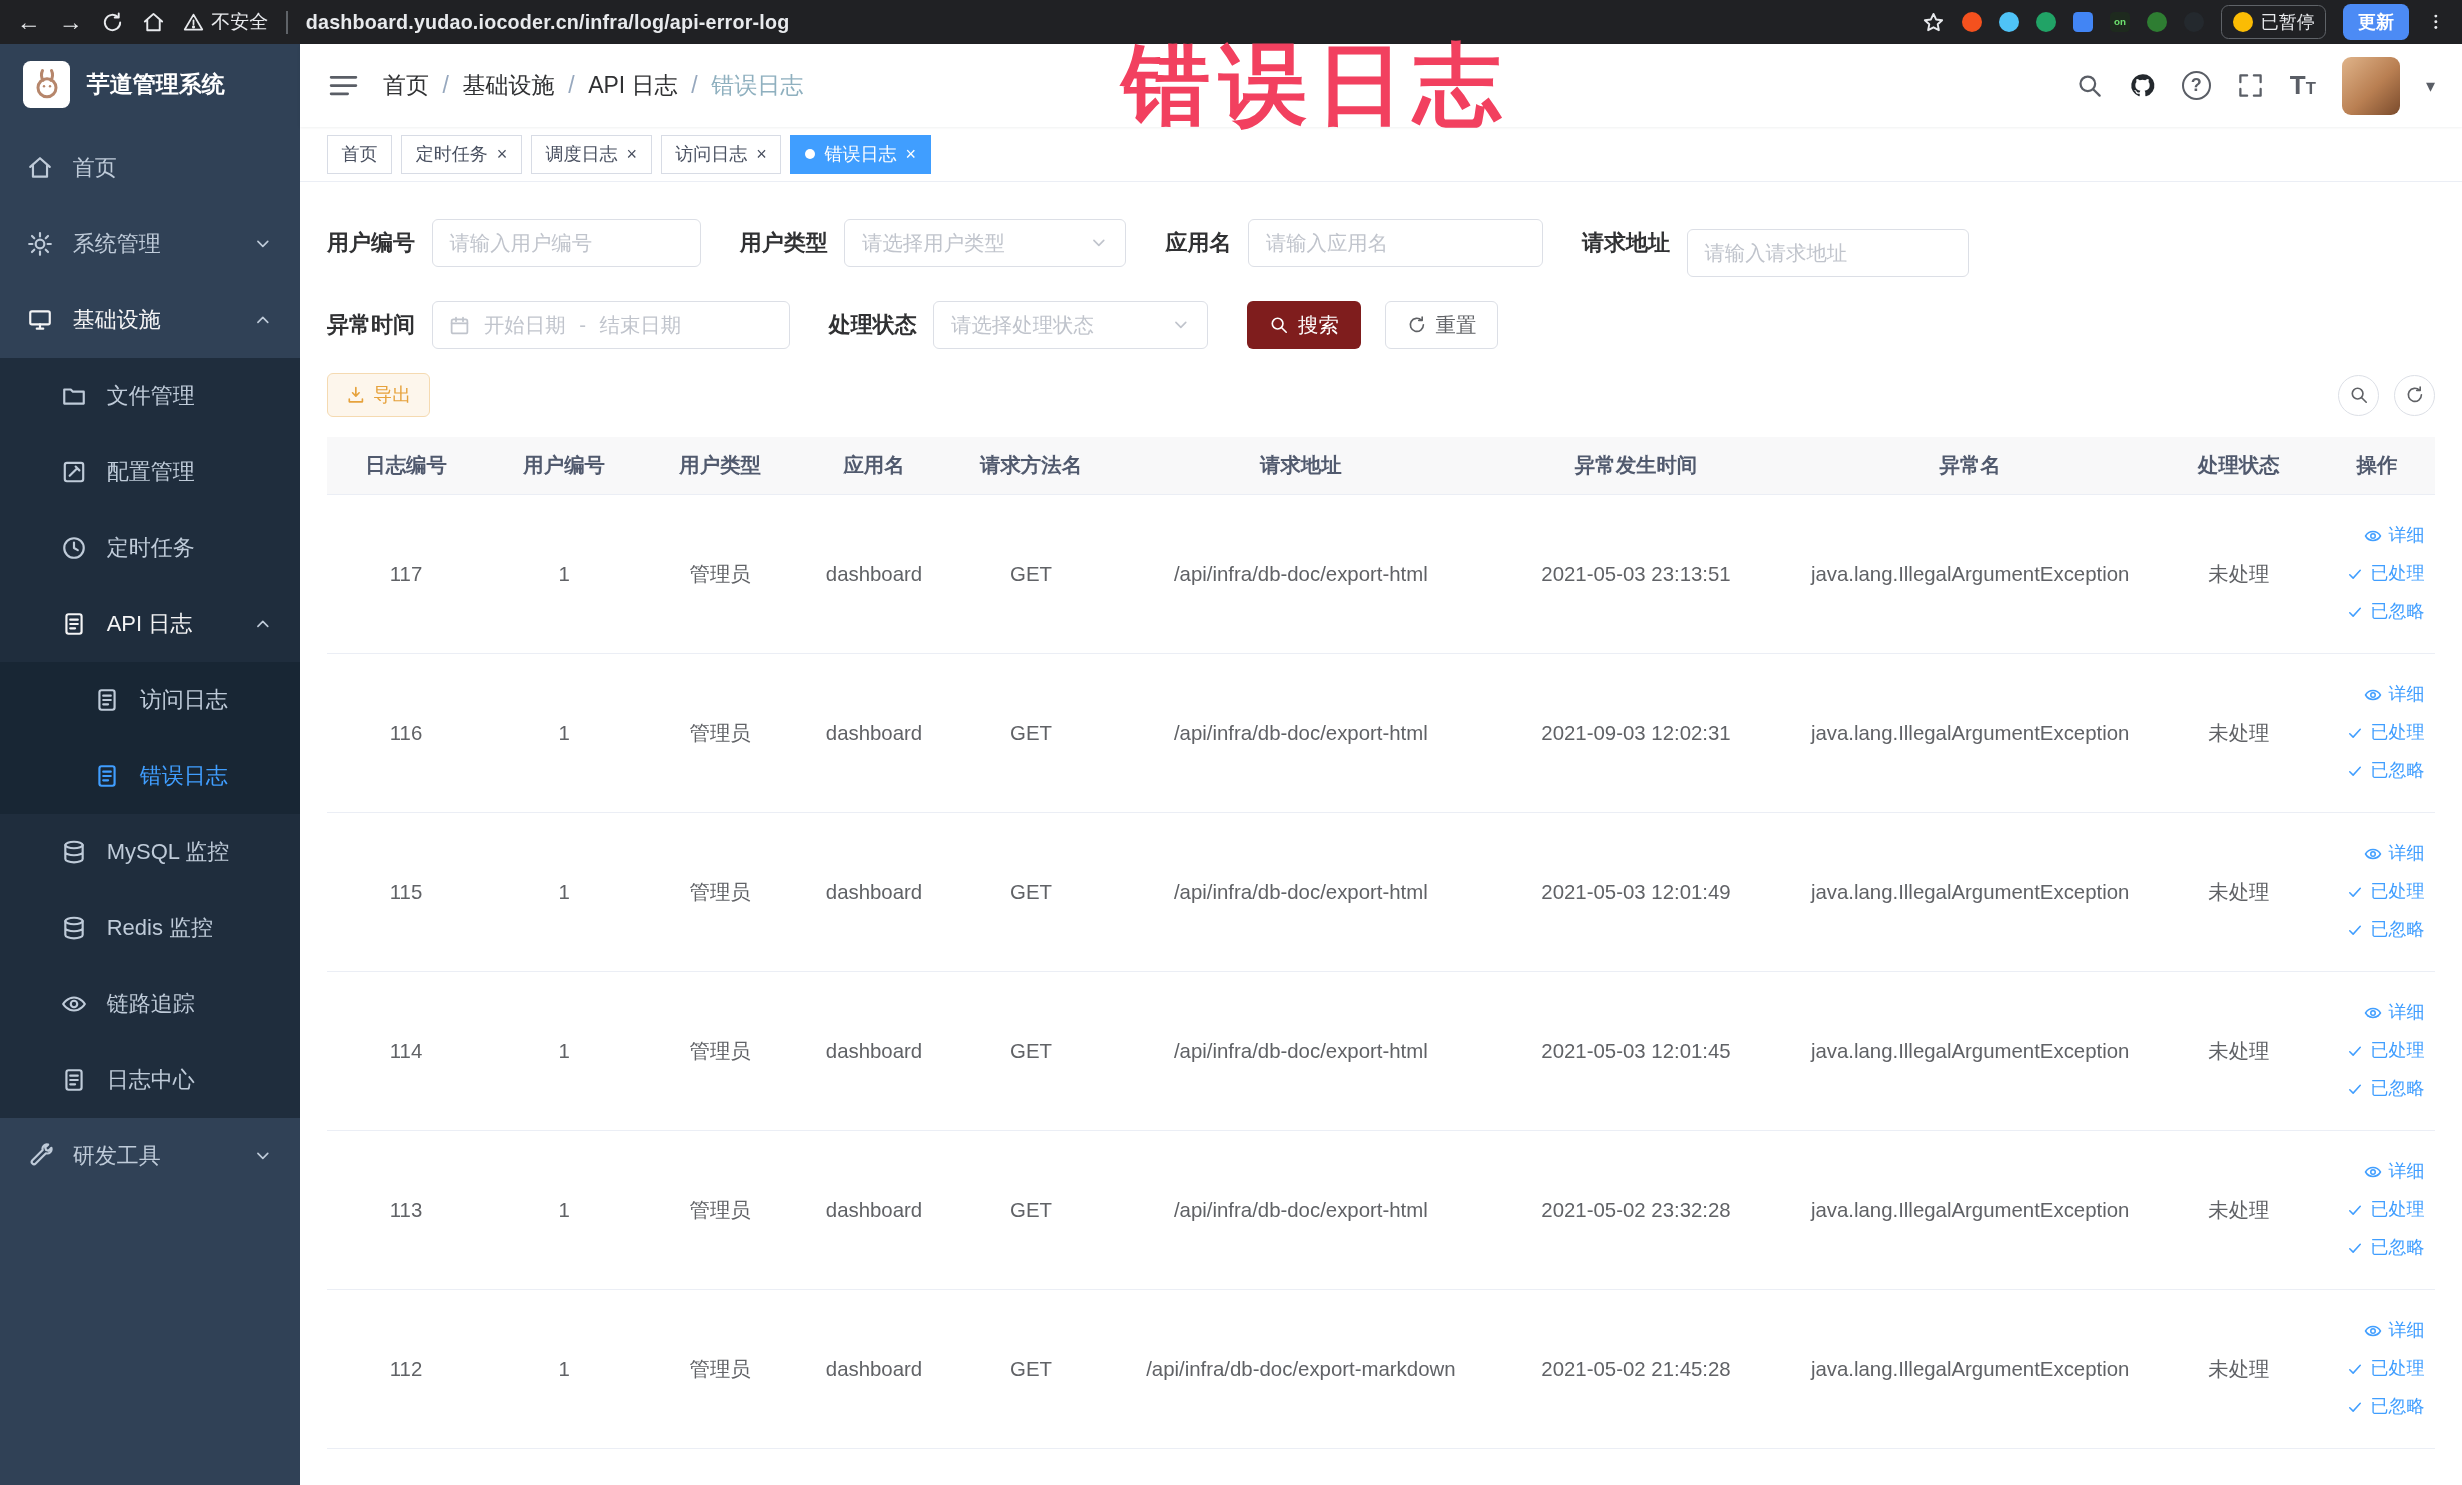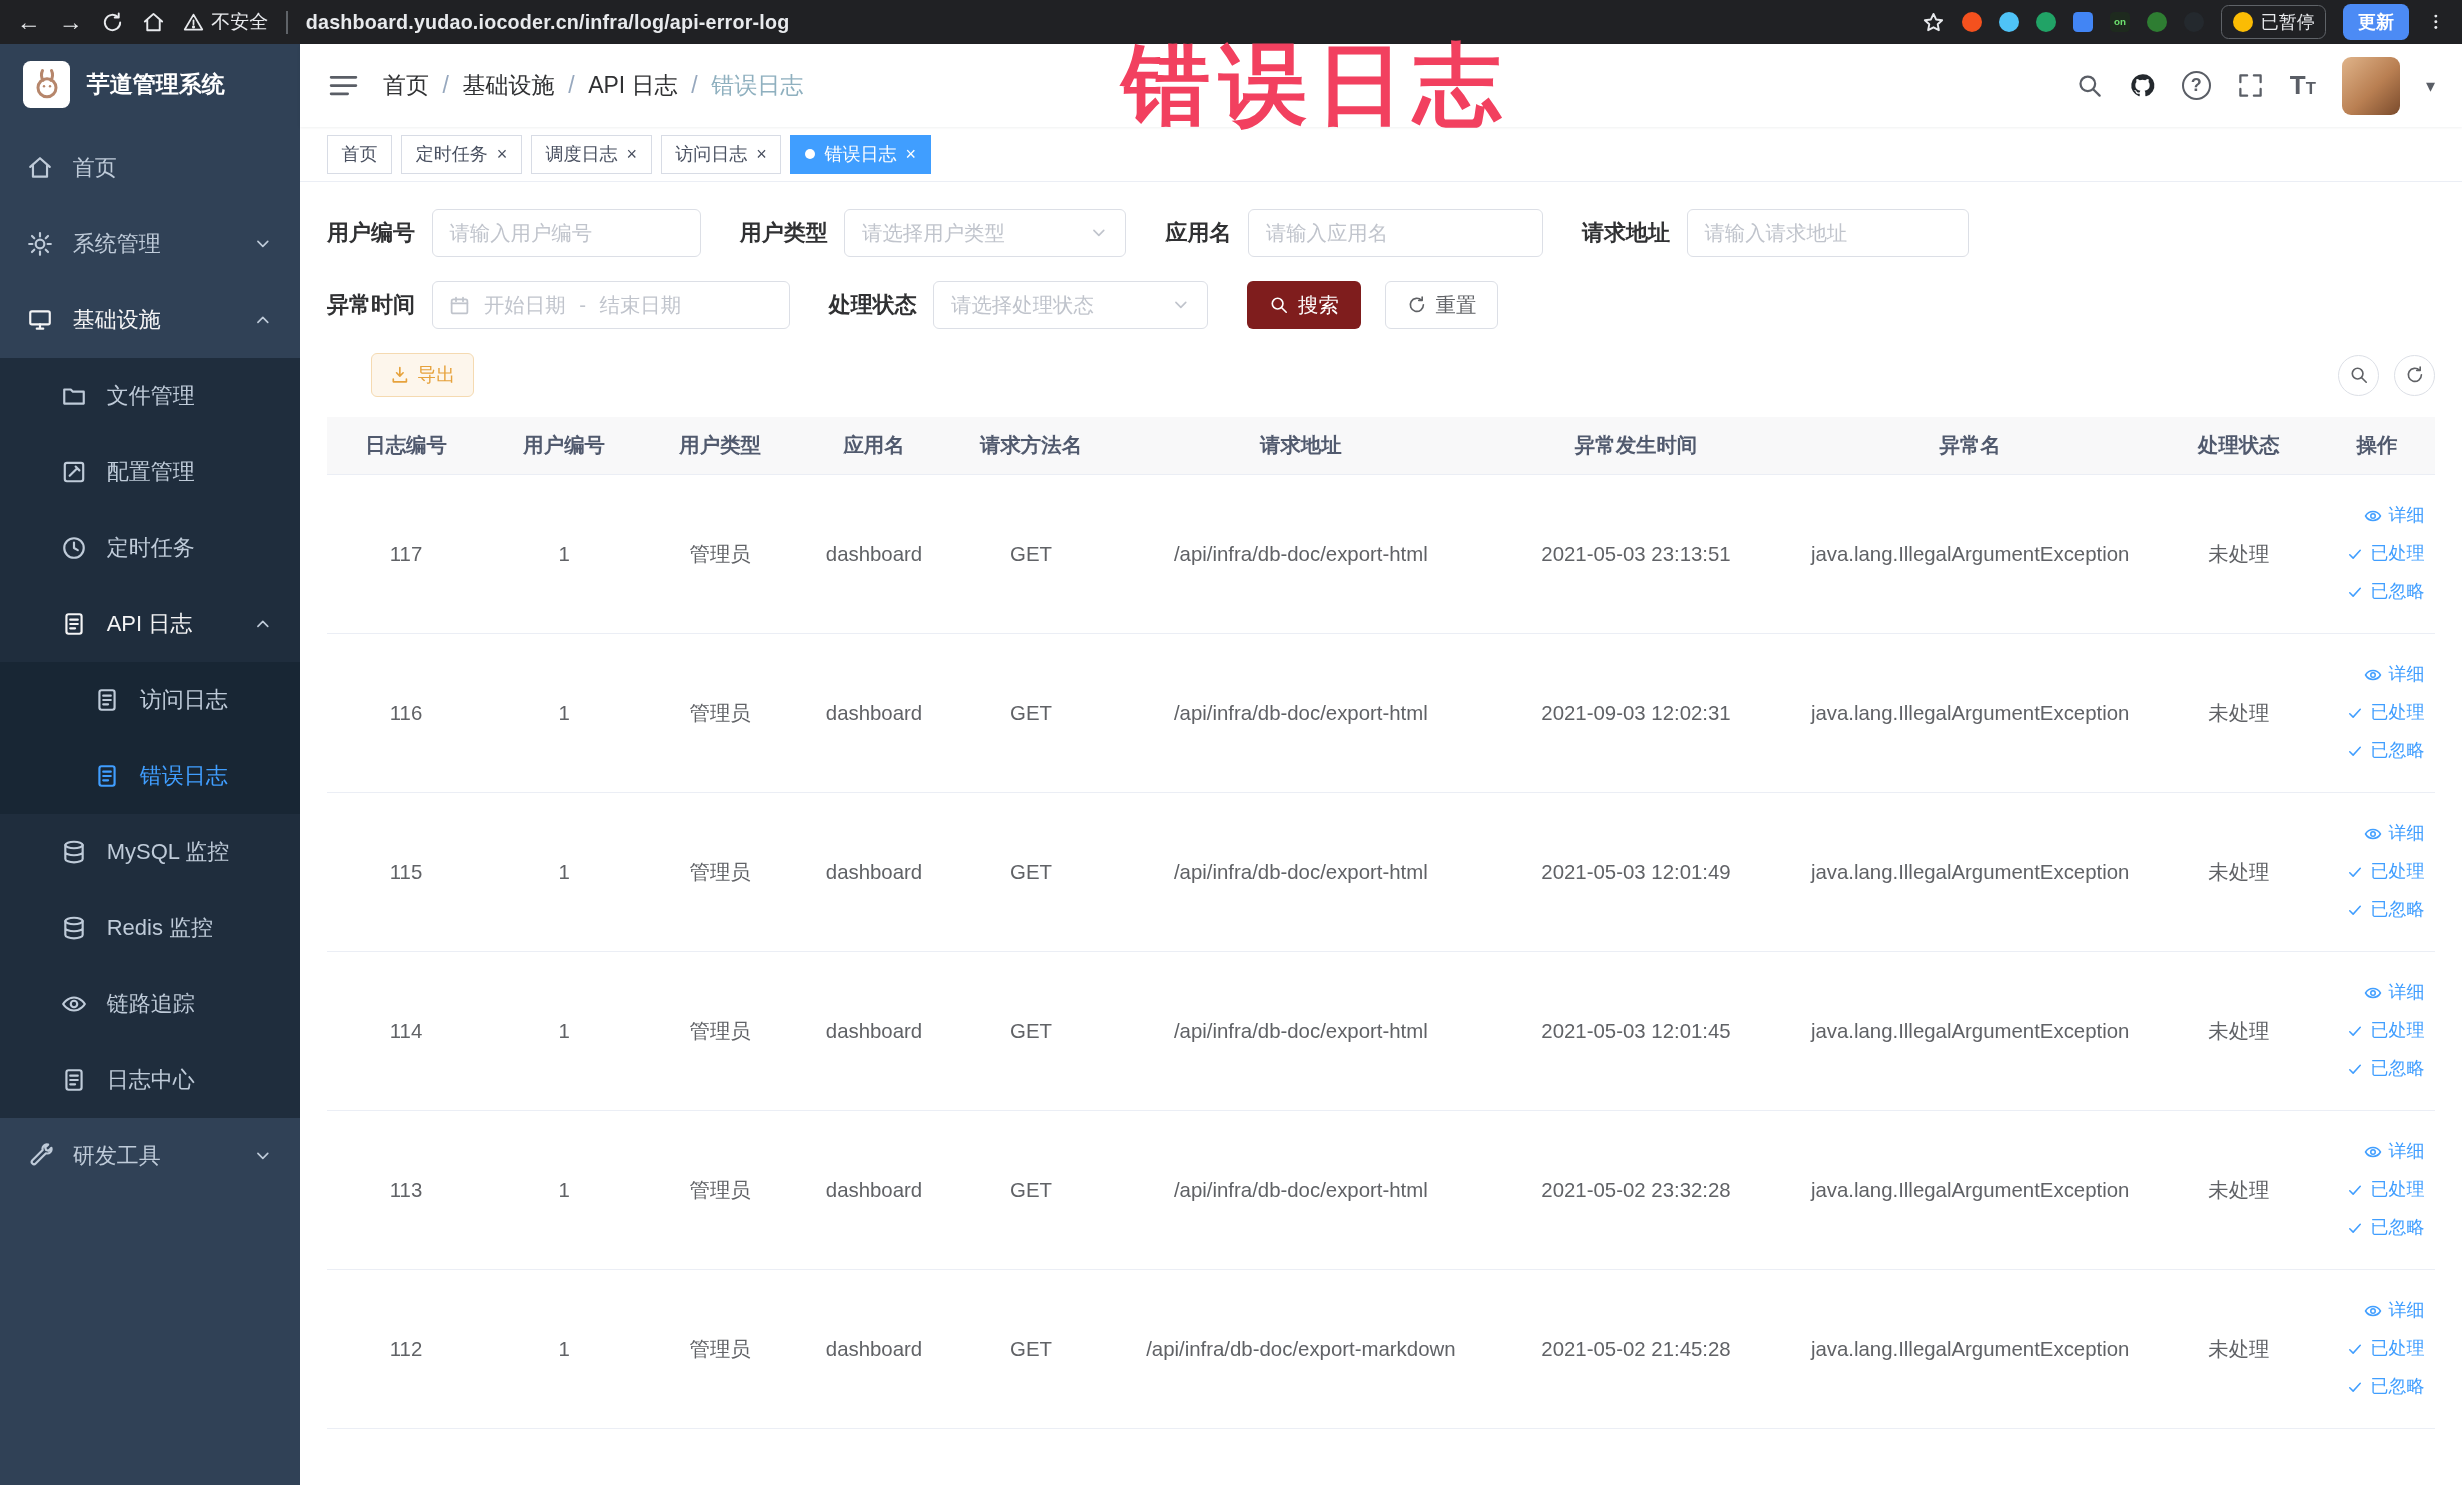--- a/index.html
+++ b/index.html
@@ -82,21 +82,21 @@
   .daterange { display:flex; align-items:center; gap:13.6px; padding:0 16.7px; color:#c0c4cc; cursor:pointer; }
   .daterange .cal { width:21px; height:21px; color:#c0c4cc; }
   .daterange .ph { font-size:20.4px; }
   .btn { height:48px; border-radius:6px; font-size:20.4px; display:inline-flex; align-items:center; gap:9px; padding:0 21px; cursor:pointer; border:0.8px solid transparent; }
   .btn .bico { width:19.7px; height:19.7px; }
   .btn-primary { background:#7f1d1d; color:#fff; }
   .btn-default { background:#fff; border-color:#dcdfe6; color:#606266; }
 
   
   .toolbar { display:flex; align-items:center; padding:24px 27px 19.7px; }
-  .btn-export { height:44px; padding:0 18px; font-size:19px; background:#fdf6ec; border:0.8px solid #f5dab1; color:#e6a23c; border-radius:6px; display:inline-flex; align-items:center; gap:7.6px; cursor:pointer;margin-left:44px; }
+  .btn-export { height:44px; padding:0 18px; font-size:19px; background:#fdf6ec; border:0.8px solid #f5dab1; color:#e6a23c; border-radius:6px; display:inline-flex; align-items:center; gap:7.6px; cursor:pointer; }
   .btn-export .bico { width:19.7px; height:19.7px; }
   .tool-circles { margin-left:auto; display:flex; gap:15px; }
   .circle-btn { width:41px; height:41px; border-radius:50%; background:#fff; border:0.8px solid #dcdfe6; display:flex; align-items:center; justify-content:center; color:#606266; cursor:pointer; }
   .circle-btn svg { width:19.7px; height:19.7px; }
 
   
   .table-wrap { padding:0 27px; }
   table { width:100%; border-collapse:collapse; font-size:20.4px; color:#606266; table-layout:fixed; }
   thead th { background:#f8f8f9; height:58px; font-weight:700; color:#515a6e; border-bottom:0.8px solid #ebeef5; text-align:center; padding:0 6px; }
   tbody td { height:159px; border-bottom:0.8px solid #ebeef5; text-align:center; padding:0 7.6px; overflow:hidden; }
@@ -433,21 +433,21 @@
                   <use href="#i-chev-down"></use>
                 </svg>
             </div>
           </div>
           <div class="fitem">
             <span class="flabel">应用名</span>
             <input class="control" style="width: 295px;" placeholder="请输入应用名">
           </div>
           <div class="fitem">
             <span class="flabel">请求地址</span>
-            <input class="control" style="width: 282px;" placeholder="请输入请求地址">
+            <input class="control" style="width: 282px; margin-top: 20px;" placeholder="请输入请求地址">
           </div>
         </div>
         <div class="frow">
           <div class="fitem">
             <span class="flabel">异常时间</span>
             <div class="control daterange" style="width:358px">
               <svg class="icon cal" viewBox="0 0 28 28" width="21" height="21">
                   <use href="#i-calendar"></use>
                 </svg>
               <span class="ph">开始日期</span>

